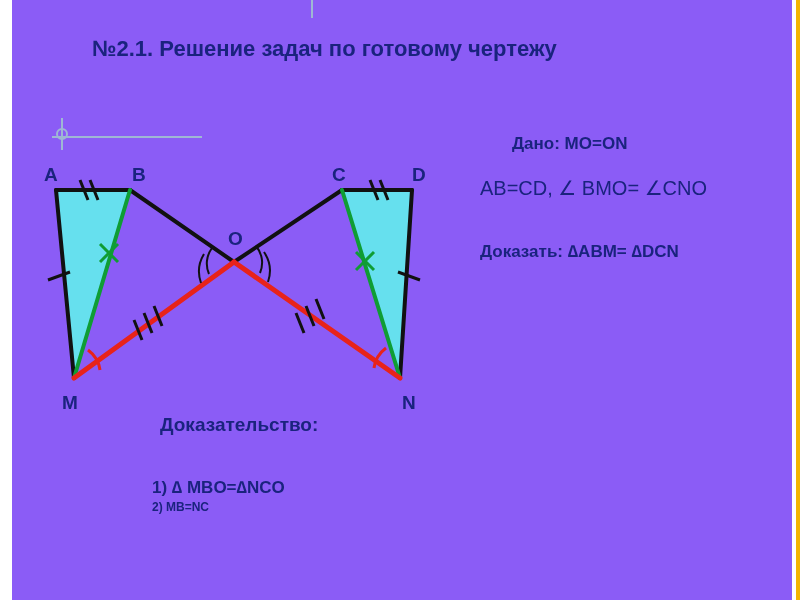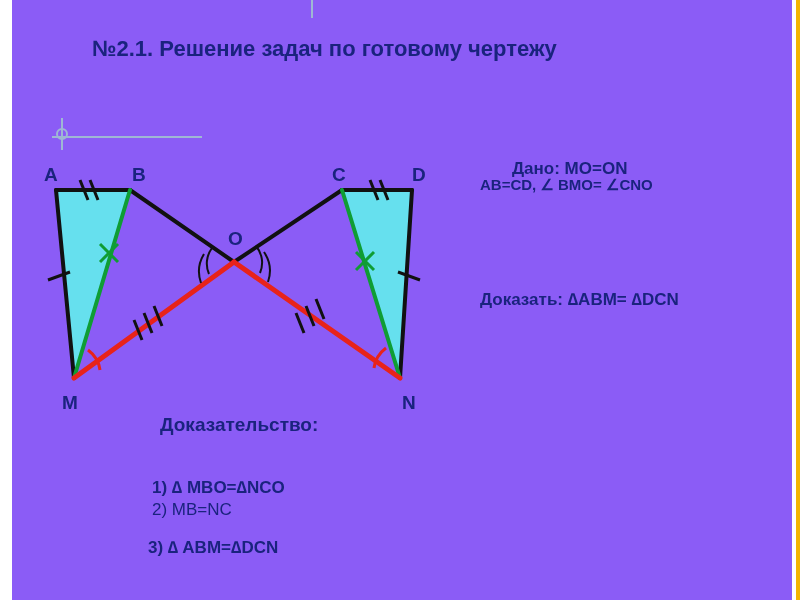--- a/index.html
+++ b/index.html
@@ -49,40 +49,38 @@
     letter-spacing: 0px;
   }
   .given-1 {
     position: absolute;
     left: 500px;
     top: 134px;
     font-size: 17px;
     font-weight: bold;
     color: #1a237e;
     white-space: nowrap;
-    margin-top: 25px;
   }
   .given-2 {
     position: absolute;
     left: 468px;
     top: 176px;
-    font-size: 15px;
-    font-weight: bold;
+    font-size: 20px;
+    font-weight: normal;
     color: #1a237e;
     white-space: nowrap;
   }
   .prove {
     position: absolute;
     left: 468px;
     top: 242px;
     font-size: 17px;
     font-weight: bold;
     color: #1a237e;
     white-space: nowrap;
-    margin-top: 48px;
   }
   .proof-title {
     position: absolute;
     left: 148px;
     top: 414px;
     font-size: 19px;
     font-weight: bold;
     color: #1a237e;
     white-space: nowrap;
   }
@@ -93,22 +91,22 @@
     font-size: 17px;
     font-weight: bold;
     color: #1a237e;
     white-space: nowrap;
     margin-top: 16px;
   }
   .proof-2 {
     position: absolute;
     left: 140px;
     top: 500px;
-    font-size: 17px;
-    font-weight: normal;
+    font-size: 12px;
+    font-weight: bold;
     color: #1a237e;
     white-space: nowrap;
   }
   .proof-3 {
     position: absolute;
     left: 136px;
     top: 538px;
     font-size: 17px;
     font-weight: bold;
     color: #1a237e;
@@ -230,15 +228,14 @@
   <div class="vlabel" style="left:50px; top:392px;">M</div>
   <div class="vlabel" style="left:390px; top:392px;">N</div>
 
   <div class="given-1">Дано: MO=ON</div>
   <div class="given-2">AB=CD, ∠ BMO= ∠CNO</div>
   <div class="prove">Доказать:  ∆ABM= ∆DCN</div>
 
   <div class="proof-title">Доказательство:</div>
   <div class="proof-1">1) ∆ MBO=∆NCO</div>
   <div class="proof-2">2) MB=NC</div>
-  <div class="proof-3">3) ∆ ABM=∆DCN</div>
 
 </div>
 
 </body></html>

